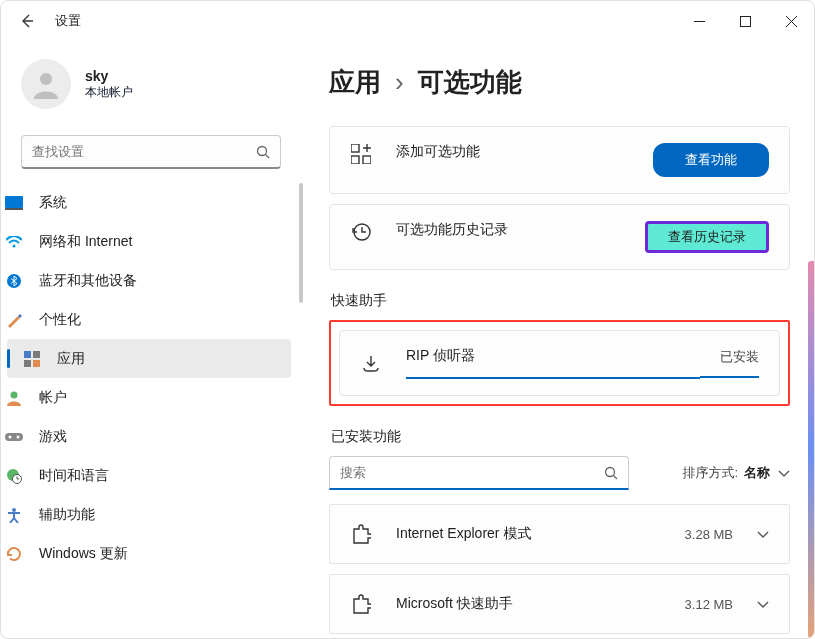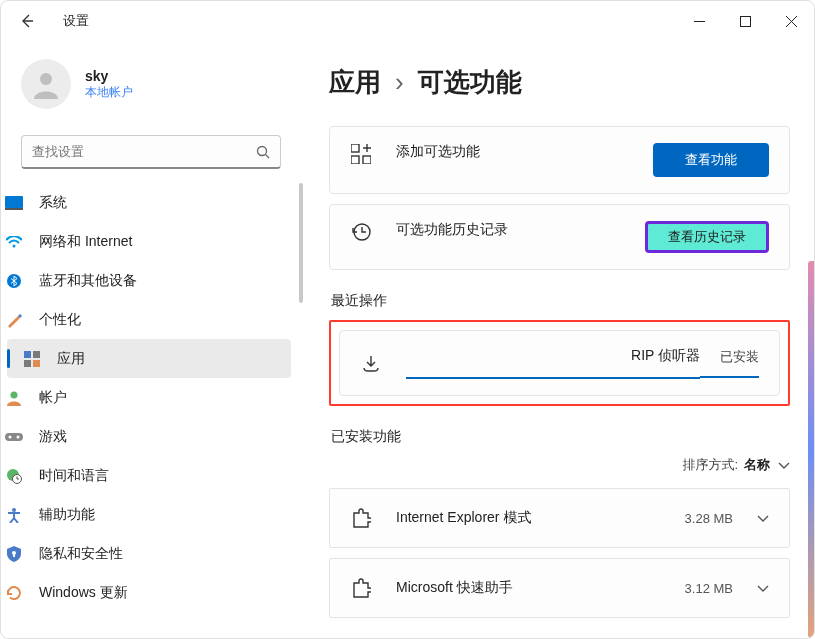--- a/index.html
+++ b/index.html
@@ -25,21 +25,21 @@
 }
 .back-btn {
   width: 24px;
   height: 24px;
   display: flex;
   align-items: center;
   justify-content: center;
   cursor: pointer;
 }
 .title {
-  margin-left: 24px;
+  margin-left: 16px;
   font-size: 13px;
   color: #222;
 }
 .win-controls {
   margin-left: auto;
   display: flex;
   align-items: center;
 }
 .win-btn {
   width: 46px;
@@ -76,21 +76,21 @@
 .user-text {
   margin-left: 14px;
 }
 .user-name {
   font-size: 14px;
   font-weight: 600;
   color: #222;
 }
 .user-sub {
   font-size: 12px;
-  color: #3b82f6;
+  color: #0f172a;
 }
 .search-box {
   margin: 6px 20px 14px 20px;
   height: 34px;
   border: 1px solid #ccc;
   border-bottom: 2px solid #888;
   border-radius: 4px;
   background: #fdfdfd;
   display: flex;
   align-items: center;
@@ -197,21 +197,21 @@
 }
 .card-label {
   font-size: 14px;
   color: #222;
   flex: 1;
 }
 .btn-primary {
   background: #0067c0;
   color: #fff;
   border: none;
-  border-radius: 4px;
+  border-radius: 12px;
   padding: 8px 32px;
   font-size: 13px;
   cursor: pointer;
 }
 .btn-secondary {
   background: #5eead4;
   color: #222;
   border: 3px solid #6d28d9;
   border-radius: 4px;
   padding: 4px 20px;
@@ -221,21 +221,20 @@
 .section-title {
   font-size: 14px;
   color: #222;
   margin: 22px 0 10px 2px;
 }
 .highlight-box {
   border: 2px solid #ff3b30;
   border-radius: 2px;
   padding: 8px;
   margin-bottom: 8px;
-  text-align: right;
 }
 .recent-card {
   border: 1px solid #e4e4e4;
   border-radius: 4px;
   background: #fdfdfd;
   display: flex;
   align-items: center;
   padding: 16px 20px;
 }
 .recent-label {
@@ -451,30 +450,20 @@
         <span class="nav-icon">
             <svg width="16" height="16">
               <circle cx="8" cy="3" r="2" fill="#4a7bc8"></circle>
               <path d="M2 6 L14 6 M8 6 V11 M8 11 L4 16 M8 11 L12 16" stroke="#4a7bc8" stroke-width="2"></path>
             </svg>
           </span>
         <span>辅助功能</span>
       </div>
       <div class="nav-item">
         <span class="nav-icon">
-            <svg width="14" height="16">
-              <path d="M7 0 L14 3 V8 C14 12 10 15 7 16 C4 15 0 12 0 8 V3 Z" fill="#4a7bc8"></path>
-              <circle cx="7" cy="7" r="2" fill="#fff"></circle>
-              <rect x="6" y="8" width="2" height="3" fill="#fff"></rect>
-            </svg>
-          </span>
-        <span>隐私和安全性</span>
-      </div>
-      <div class="nav-item">
-        <span class="nav-icon">
             <svg width="16" height="16">
               <path d="M2 8 A6 6 0 1 1 4 12.5" stroke="#e08b50" fill="none" stroke-width="2"></path>
               <path d="M2 5 L2 9 L6 9" stroke="#e08b50" fill="none" stroke-width="2"></path>
             </svg>
           </span>
         <span>Windows 更新</span>
       </div>
 
       <div class="scroll-track">
         <div class="scroll-thumb"></div>
@@ -507,38 +496,45 @@
         <svg width="20" height="20" viewBox="0 0 20 20">
             <circle cx="11" cy="10" r="8" stroke="#333" fill="none" stroke-width="1.4"></circle>
             <path d="M11 5 V10 H15" stroke="#333" fill="none" stroke-width="1.4"></path>
             <path d="M2 6 L2 10 L6 10" stroke="#333" fill="none" stroke-width="1.4"></path>
           </svg>
       </span>
       <span class="card-label">可选功能历史记录</span>
       <button class="btn-secondary">查看历史记录</button>
     </div>
 
-    <div class="section-title">最近操作</div>
+    <div class="section-title">快速助手</div>
 
     <div class="highlight-box">
       <div class="recent-card">
         <span class="card-icon">
           <svg width="18" height="18" viewBox="0 0 18 18">
               <path d="M9 2 V12 M5 8 L9 12 L13 8" stroke="#333" fill="none" stroke-width="1.4"></path>
               <path d="M2 14 C2 16 4 17 6 17 H12 C14 17 16 16 16 14" stroke="#333" fill="none" stroke-width="1.4"></path>
             </svg>
         </span>
         <span class="recent-label">RIP 侦听器</span>
         <span class="recent-status">已安装</span>
       </div>
     </div>
 
     <div class="section-title">已安装功能</div>
 
     <div class="filter-row">
+      <div class="search-box2">
+        <input class="search-input" placeholder="搜索" style="">
+        <svg width="14" height="14" viewBox="0 0 14 14">
+            <circle cx="6" cy="6" r="4.5" stroke="#666" fill="none" stroke-width="1.3"></circle>
+            <path d="M9.5 9.5 L13 13" stroke="#666" stroke-width="1.3"></path>
+          </svg>
+      </div>
       <div class="sort-wrap">
         <span class="sort-label">排序方式:</span>
         <span class="sort-value">名称</span>
         <span class="sort-chev">
           <svg width="12" height="8">
               <path d="M1 1 L6 6 L11 1" stroke="#555" fill="none" stroke-width="1.4"></path>
             </svg>
         </span>
       </div>
     </div>

